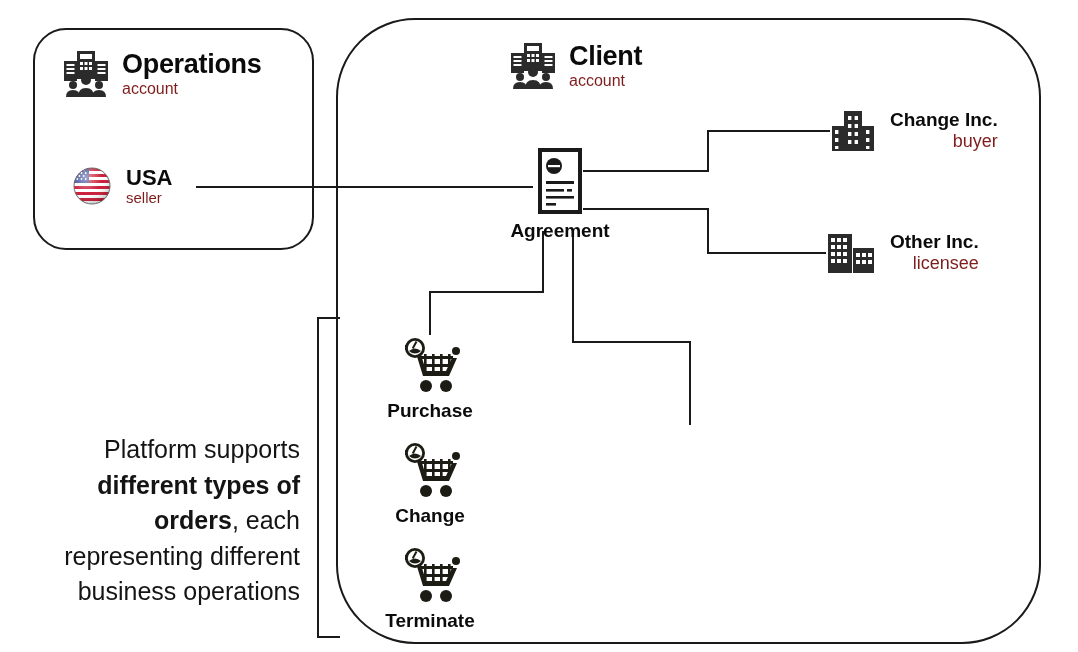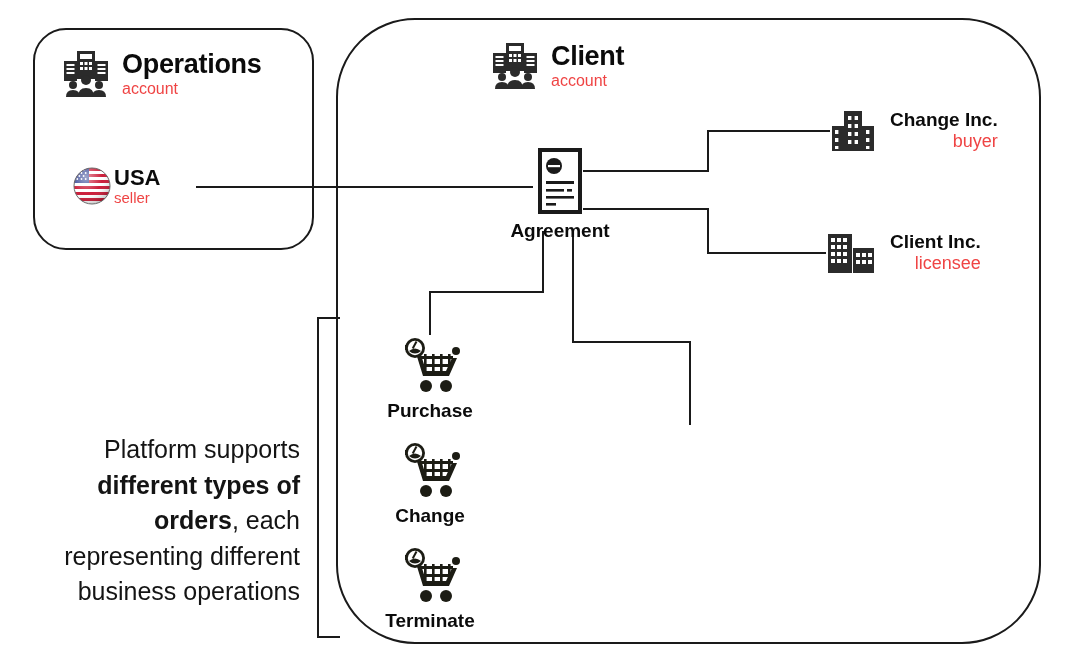--- a/index.html
+++ b/index.html
@@ -3,30 +3,30 @@
 <meta charset="utf-8">
 <style>
   html,body{margin:0;padding:0;background:#ffffff;}
   body{width:1078px;height:652px;font-family:"Liberation Sans",sans-serif;color:#111;}
   #stage{position:relative;width:1078px;height:652px;overflow:hidden;background:#fff;}
 
   svg.layer{position:absolute;left:0;top:0;width:1078px;height:652px;pointer-events:none;}
 
   .node{position:absolute;}
   .lbl-title{font-weight:bold;color:#0b0b0b;line-height:1.05;white-space:nowrap;}
-  .lbl-sub{color:#ef4444;line-height:1.1;white-space:nowrap;}
+  .lbl-sub{color:#7f1d1d;line-height:1.1;white-space:nowrap;}
 
   
   .hdr{display:flex;align-items:flex-end;gap:12px;}
   .hdr .txt{padding-top:2px;}
   .hdr .lbl-title{font-size:27px;letter-spacing:-0.3px;}
   .hdr .lbl-sub{font-size:16px;margin-top:2px;}
 
   
-  .row{display:flex;align-items:center;gap:2px;}
+  .row{display:flex;align-items:center;gap:14px;}
   .row .lbl-title{font-size:22px;}
   .row .lbl-sub{font-size:15px;margin-top:1px;}
 
   
   .company{display:flex;align-items:center;gap:14px;}
   .company .lbl-title{font-size:19px;}
   .company .lbl-sub{font-size:18px;margin-top:2px;text-align:right;}
 
   
   .stack{position:absolute;display:flex;flex-direction:column;align-items:center;}
@@ -141,21 +141,21 @@
         <rect x="0" y="0" width="40" height="40" fill="url(#flagShine)"></rect>
       </g>
       <circle cx="20" cy="20" r="18" fill="none" stroke="#6b6b6b" stroke-width="1"></circle>
     </svg>
     <div class="txt">
       <div class="lbl-title">USA</div>
       <div class="lbl-sub">seller</div>
     </div>
   </div>
 
-  <div class="node hdr" style="left:491px; top:40px;">
+  <div class="node hdr" style="left:509px; top:40px;">
     <svg class="ico" width="48" height="50" viewBox="0 0 48 50">
       <g fill="#2b2b2b">
         <rect x="15" y="3" width="18" height="28"></rect>
         <rect x="2" y="13" width="13" height="20"></rect>
         <rect x="33" y="13" width="13" height="20"></rect>
         <g fill="#ffffff">
           <rect x="18" y="6" width="12" height="5"></rect>
           <rect x="18" y="14" width="3" height="3"></rect>
             <rect x="22.5" y="14" width="3" height="3"></rect>
             <rect x="27" y="14" width="3" height="3"></rect>
@@ -250,21 +250,21 @@
           <rect x="30" y="23" width="4" height="4"></rect>
             <rect x="36" y="23" width="4" height="4"></rect>
             <rect x="42" y="23" width="4" height="4"></rect>
           <rect x="30" y="30" width="4" height="4"></rect>
             <rect x="36" y="30" width="4" height="4"></rect>
             <rect x="42" y="30" width="4" height="4"></rect>
         </g>
       </g>
     </svg>
     <div class="txt">
-      <div class="lbl-title">Client Inc.</div>
+      <div class="lbl-title">Other Inc.</div>
       <div class="lbl-sub">licensee</div>
     </div>
   </div>
 
   <div class="stack" style="left:368px; top:336px; width:124px;">
     <svg class="ico" width="62" height="58" viewBox="0 0 62 58">
       <g fill="#1c1c14">
         <path d="M6 14 h10 l8 26 h26 l8 -18 h-5 l-6 13 h-20 l-8 -26 h-13 z"></path>
         <rect x="20" y="20" width="34" height="3"></rect>
         <rect x="22" y="28" width="31" height="3"></rect>

